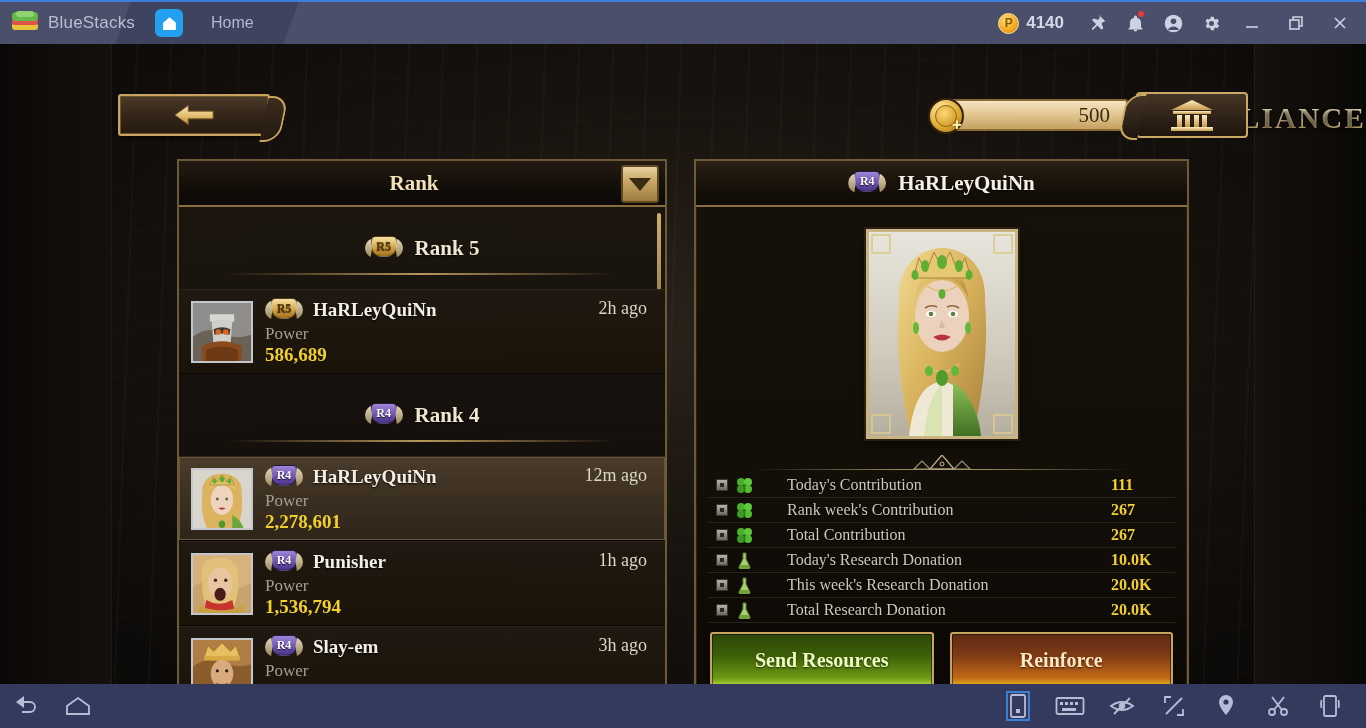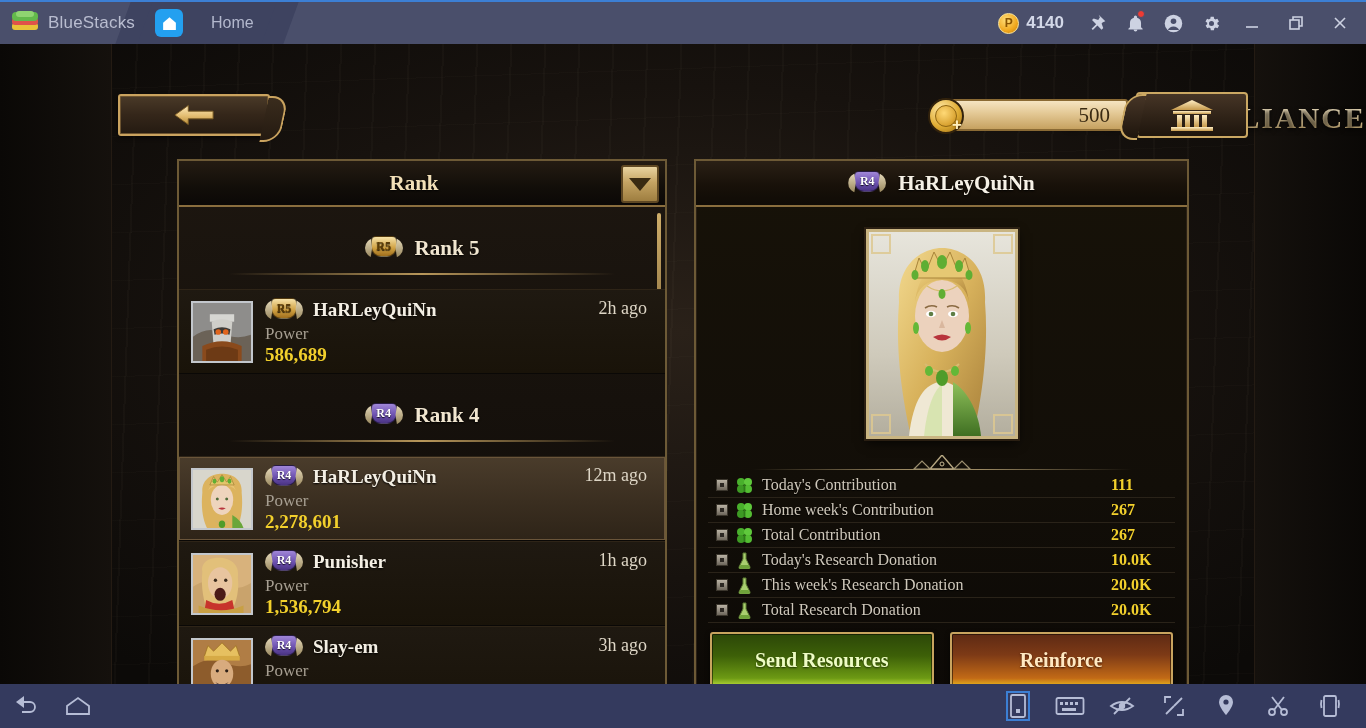--- a/index.html
+++ b/index.html
@@ -338,20 +338,21 @@
     width:12px;height:12px; flex:none; margin-right:8px;
     background:linear-gradient(180deg,#b9b2a4,#6e675c);
     border:1px solid #3b362d;
     display:flex;align-items:center;justify-content:center;
   }
   .stat-row .sq i{ width:4px;height:4px;background:#2b2722;display:block;}
   .stat-ico{ width:17px;height:17px; flex:none; margin-right:9px; }
   .stat-row .lbl{
     font-family:"Liberation Serif",serif; font-size:16px; color:#cfc8bb; flex:1;
     text-shadow:0 1px 1px #000;
+    margin-left:25px;
   }
   .stat-row .val{
     font-family:Liberation Serif, serif; font-size:16px; font-weight:bold; color:#f2d02c;
     min-width:54px; text-align:left;
   }
 
   .actions{
     position:absolute; bottom:14px; left:14px; right:14px;
     display:flex; gap:16px;
   }
@@ -751,21 +752,21 @@
           <span class="sq">
             <i></i>
           </span>
           <span class="stat-ico"><svg viewBox="0 0 17 17">
               <circle cx="5" cy="5" r="4" fill="#49b02c"></circle>
               <circle cx="12" cy="5" r="4" fill="#5fc93c"></circle>
               <circle cx="5" cy="12" r="4" fill="#3d9a24"></circle>
               <circle cx="12" cy="12" r="4" fill="#54bd33"></circle>
               <rect x="7.6" y="7" width="1.8" height="8" fill="#2d7a18"></rect>
             </svg></span>
-          <span class="lbl">Home week's Contribution</span>
+          <span class="lbl">Rank week's Contribution</span>
           <span class="val">267</span>
         </div>
         <div class="stat-row">
           <span class="sq">
             <i></i>
           </span>
           <span class="stat-ico"><svg viewBox="0 0 17 17">
               <circle cx="5" cy="5" r="4" fill="#49b02c"></circle>
               <circle cx="12" cy="5" r="4" fill="#5fc93c"></circle>
               <circle cx="5" cy="12" r="4" fill="#3d9a24"></circle>

